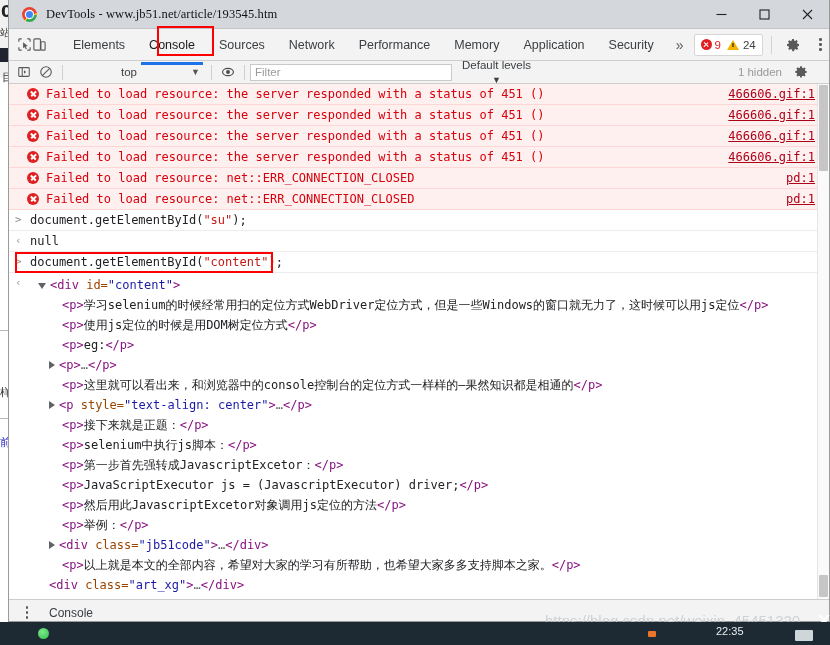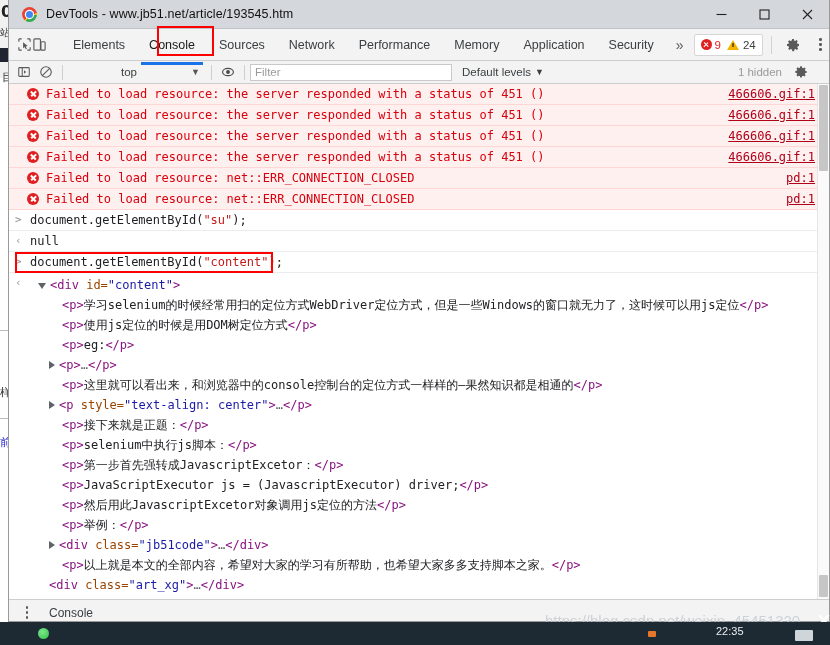--- a/index.html
+++ b/index.html
@@ -36,21 +36,21 @@
   }
   .chrome-logo{
     width:15px;height:15px;border-radius:50%;margin-left:13px;margin-right:9px;
     position:relative;flex:none;
     background:conic-gradient(from -35deg,#ea4335 0deg 115deg,#fbbc05 115deg 130deg,#34a853 130deg 245deg,#fbbc05 245deg 260deg,#ea4335 260deg 360deg);
   }
   .chrome-logo::after{
     content:"";position:absolute;left:4px;top:4px;width:7px;height:7px;border-radius:50%;
     background:#4285f4;box-shadow:0 0 0 1.2px #fff;
   }
-  .title-text{font-size:12.5px;color:#111;letter-spacing:.1px;white-space:nowrap;}
+  .title-text{font-size:12.5px;color:#111;letter-spacing:.1px;white-space:nowrap;font-family:Liberation Serif, serif;}
   .win-controls{margin-left:auto;display:flex;height:29px;}
   .win-btn{width:43px;height:29px;display:flex;align-items:center;justify-content:center;color:#222;}
   .win-btn svg{display:block;}
 
   
   .toolbar{
     height:32px;background:#f3f3f3;border-bottom:1px solid #cdcdcd;
     display:flex;align-items:center;position:relative;box-sizing:border-box;
   }
   .tb-icon{width:26px;height:26px;display:flex;align-items:center;justify-content:center;color:#5a5a5a;}
@@ -108,21 +108,21 @@
     display:flex;align-items:center;width:138px;height:19px;padding-left:6px;
     box-sizing:border-box;
   }
   .ctx-label{font-size:11.5px;color:#3c4043;margin-left:47px;}
   .ctx-caret{margin-left:auto;margin-right:6px;font-size:9px;color:#555;}
   .filter-input{
     width:202px;height:17px;background:#fff;border:1px solid #c9c9c9;
     font-size:11.5px;color:#9a9a9a;padding:0 4px;box-sizing:border-box;
     display:flex;align-items:center;margin-right:10px;
   }
-  .levels{font-size:11.5px;color:#3c4043;display:flex;align-items:center;gap:4px;}
+  .levels{font-size:11.5px;color:#3c4043;display:flex;align-items:center;gap:4px;flex-direction:column;}
   .fb-right{margin-left:auto;display:flex;align-items:center;padding-right:17px;}
   .hidden-cnt{font-size:11.5px;color:#9a9a9a;margin-right:8px;}
 
   
   .console-body{
     position:relative;height:515px;background:#fff;overflow:hidden;
   }
   .msg-row{
     display:flex;align-items:center;height:21px;
     background:#fff0f0;border-bottom:1px solid #ffd6d6;

